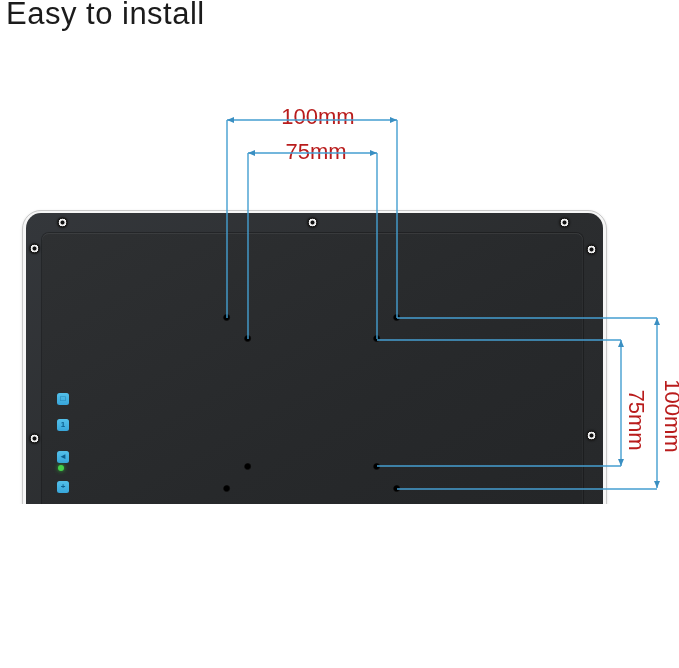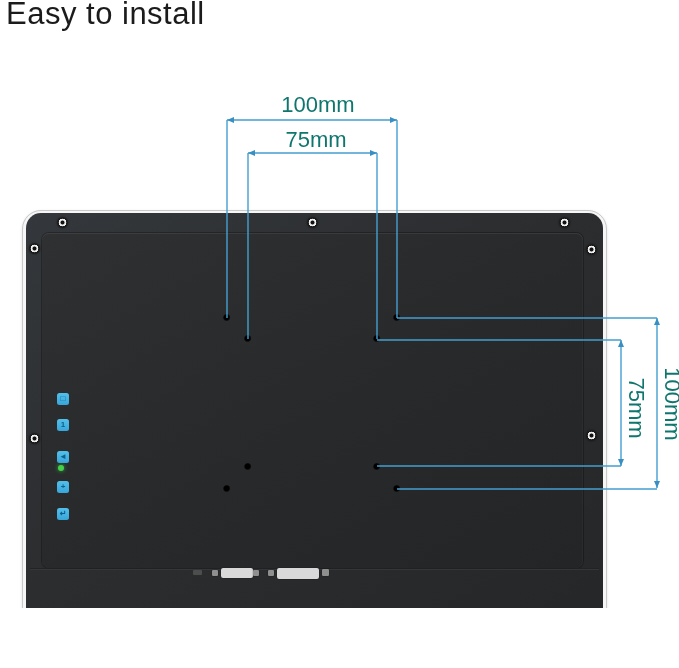--- a/index.html
+++ b/index.html
@@ -1,21 +1,21 @@
 <!DOCTYPE html>
 <html><head>
 <meta charset="utf-8">
 <style>
   html,body{margin:0;padding:0;background:#fff;}
-  .canvas{position:relative;width:679px;height:608px;background:#ffffff;overflow:hidden;
+  .canvas{position:relative;width:679px;height:504px;background:#ffffff;overflow:hidden;
           font-family:"Liberation Sans", sans-serif;}
   .title{position:absolute;left:6px;top:-4px;font-size:31px;font-weight:400;color:#1b1b1b;
          letter-spacing:0.5px;}
   
-  .dim-label{position:absolute;color:#0f766e;font-size:22px;white-space:nowrap;}
+  .dim-label{position:absolute;color:#b91c1c;font-size:22px;white-space:nowrap;margin-top:12px;}
   .lbl-top-outer{left:318px;top:92px;transform:translateX(-50%);}
   .lbl-top-inner{left:316px;top:127px;transform:translateX(-50%);}
   .lbl-side{writing-mode:vertical-rl;}
   .lbl-side-inner{left:623px;top:408px;transform:translateY(-50%);}
   .lbl-side-outer{left:659px;top:404px;transform:translateY(-50%);}
   .dims{position:absolute;left:0;top:0;z-index:6;pointer-events:none;}
 
   
   .shell{position:absolute;left:22px;top:210px;width:585px;height:455px;background:#f6f6f6;
          border:1px solid #c9c9c9;border-radius:19px;box-shadow:0 1px 3px rgba(0,0,0,.12);

